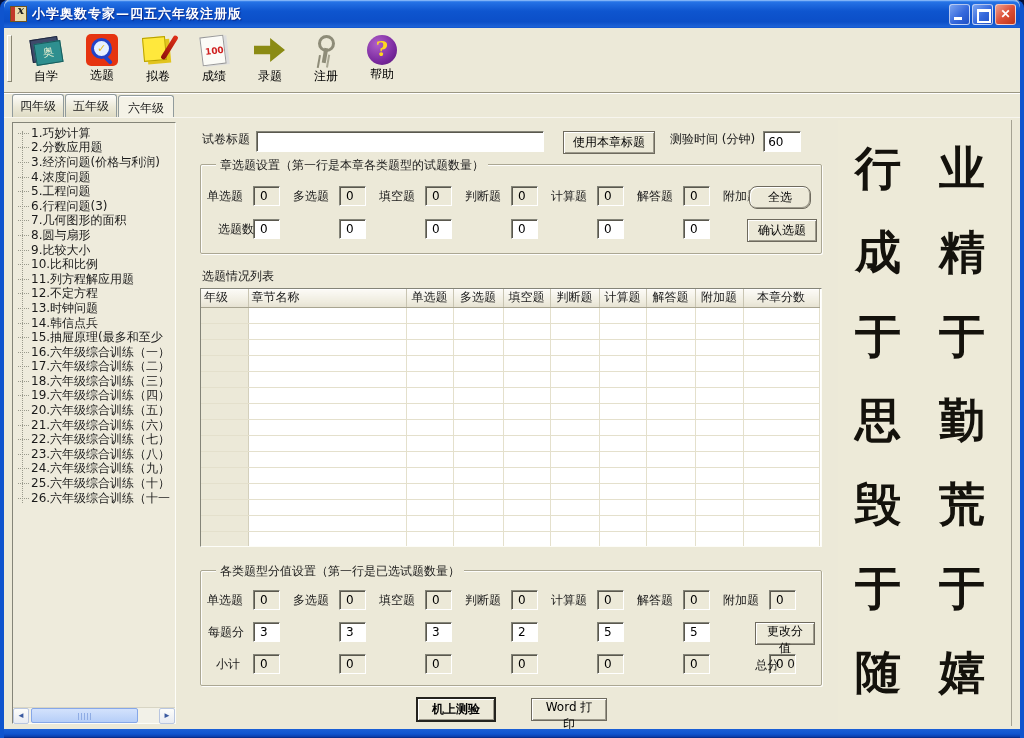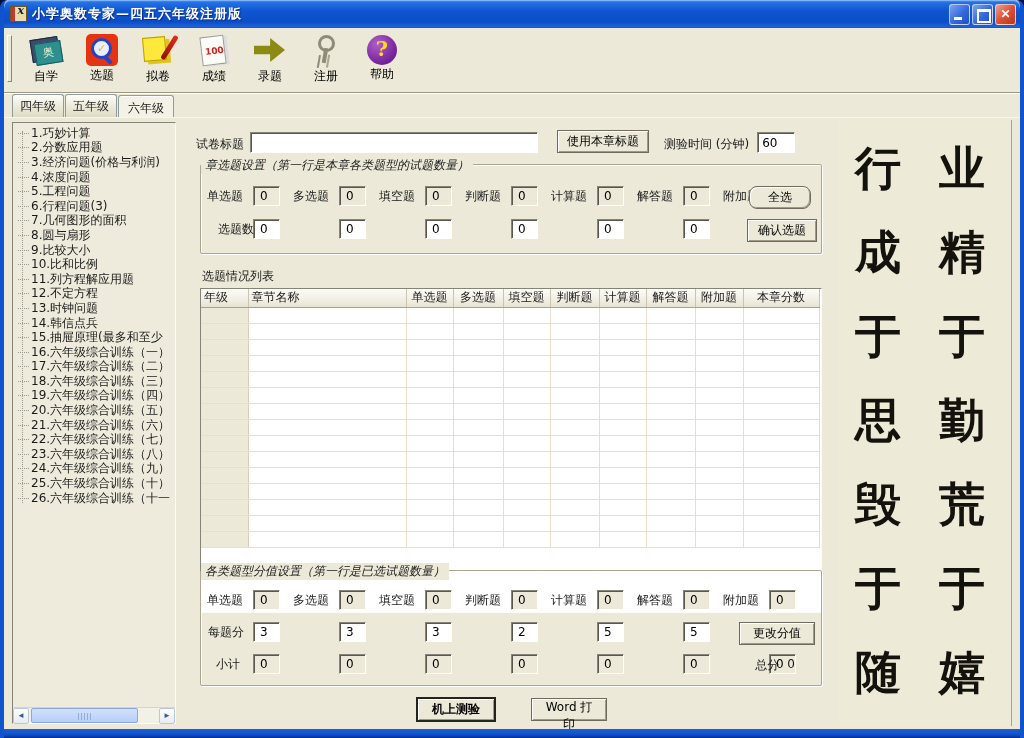--- a/index.html
+++ b/index.html
@@ -96,56 +96,56 @@
     background:linear-gradient(#FDFDFB,#E8EBF2); color:#3A5AA0; font-size:8px; line-height:14px;
     text-align:center; padding:0; }
   .sb-track { flex:1; position:relative; }
   .sb-thumb { position:absolute; left:2px; top:0; width:107px; height:15px; border:1px solid #86A7E8;
     border-radius:2px; background:linear-gradient(#D3E2FC,#B6CEF8); }
   .sb-thumb::after { content:''; position:absolute; left:50%; top:4px; margin-left:-7px; width:14px; height:7px;
     background:repeating-linear-gradient(90deg,#8FACE4 0 1px,transparent 1px 3px); }
 
   
   .middle { position:absolute; left:192px; top:0; width:632px; height:612px; }
-  .row-top { position:absolute; left:0; top:13px; right:0; height:22px; display:flex; align-items:flex-end; }
+  .row-top { position:absolute; left:6px; top:13px; right:0; height:22px; display:flex; align-items:flex-start; }
   .lbl { white-space:nowrap; }
   .edit { height:21px; border:1px solid; border-color:#848478 #fff #fff #848478;
     box-shadow:inset 1px 1px 0 #5A584E; background:#fff; padding:8px 4px;
     font:12px "DejaVu Sans","Liberation Sans",sans-serif; }
   .edit.ro { background:#ECE9D8; }
   .title-input { width:288px; margin-left:6px; }
   .time-input { width:38px; }
   .btn { height:23px; background:#ECE9D8; border:1px solid #6E6A5E;
     box-shadow:inset 1px 1px 0 #fff, inset -1px -1px 0 #9D9A8C;
     font:12px "DejaVu Sans","Liberation Sans",sans-serif; padding:0 8px; cursor:default; }
   .btn.default { border:1px solid #24231E; box-shadow:0 0 0 1px #24231E, inset 1px 1px 0 #fff, inset -1px -1px 0 #9D9A8C; }
   .use-title-btn { width:92px; margin-left:19px; }
   .time-lbl { margin-left:15px; margin-right:8px; }
 
   .groupbox { position:absolute; left:4px; width:622px; border:1px solid #ABA793; border-radius:2px;
     box-shadow:inset 1px 1px 0 rgba(255,255,255,.9), 1px 1px 0 rgba(255,255,255,.9); }
   .group1 { top:46px; height:90px; }
   .group2 { top:452px; height:116px; }
-  .legend { position:absolute; top:-8px; left:0; background:#ECE9D8; padding:0 4px; white-space:nowrap;font-style:italic; }
+  .legend { position:absolute; top:-8px; left:15px; background:#ECE9D8; padding:0 4px; white-space:nowrap; }
 
   .qrow { position:absolute; left:0; right:0; height:22px; display:flex; align-items:center; padding-left:6px; }
   .pair { width:86px; flex:none; display:flex; align-items:center; }
   .plbl { width:46px; flex:none; white-space:nowrap; overflow:visible; }
   .pair .edit { width:27px; height:20px; padding:0 0 0 6px; flex:none; }
   .rowlbl { position:absolute; left:7px; top:3px; width:46px; }
   .g-btn { position:absolute; height:23px; }
   .selectall-btn { right:10px; top:21px; width:62px;border-radius:8px; }
   .confirm-btn  { right:4px;  top:54px; width:70px; }
-  .change-btn   { right:6px;  top:51px; width:76px; }
+  .change-btn   { right:6px;  top:51px; width:60px; }
   .total-wrap { position:absolute; right:26px; top:86px; display:flex; gap:8px; }
 
   .list-title { position:absolute; left:6px; top:150px; }
 
   
-  .grid-wrap { position:absolute; left:4px; top:170px; width:622px; height:325px;
+  .grid-wrap { position:absolute; left:4px; top:170px; width:622px; height:259px;
     border:1px solid; border-color:#848478 #FDFDF8 #FDFDF8 #848478; background:#fff; overflow:hidden; }
   table.grid { border-collapse:collapse; table-layout:fixed; width:618px; }
   .grid th { height:18px; font-weight:normal; text-align:center; white-space:nowrap; overflow:hidden;
     background:linear-gradient(#FCFBF7,#EFECDF 70%,#E6E2D2);
     border-right:1px solid #C9C5B2; border-bottom:1px solid #A8A490; box-shadow:inset 0 1px 0 #fff;
     padding:0 3px; }
   .grid th:nth-child(1), .grid th:nth-child(2) { text-align:left; }
   .grid td { height:16px; border-right:1px solid #E4E0CC; border-bottom:1px solid #E4E0CC; }
   .grid td:first-child { background:#ECE9D8; border-right:1px solid #D4D0BC; }
 

